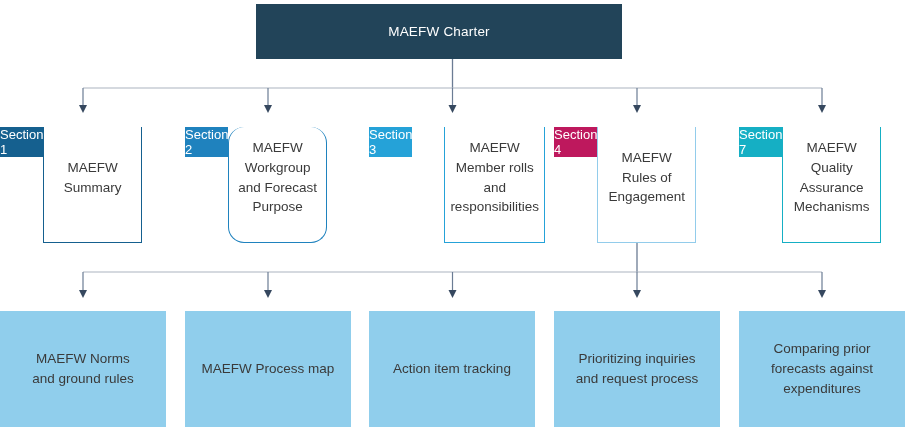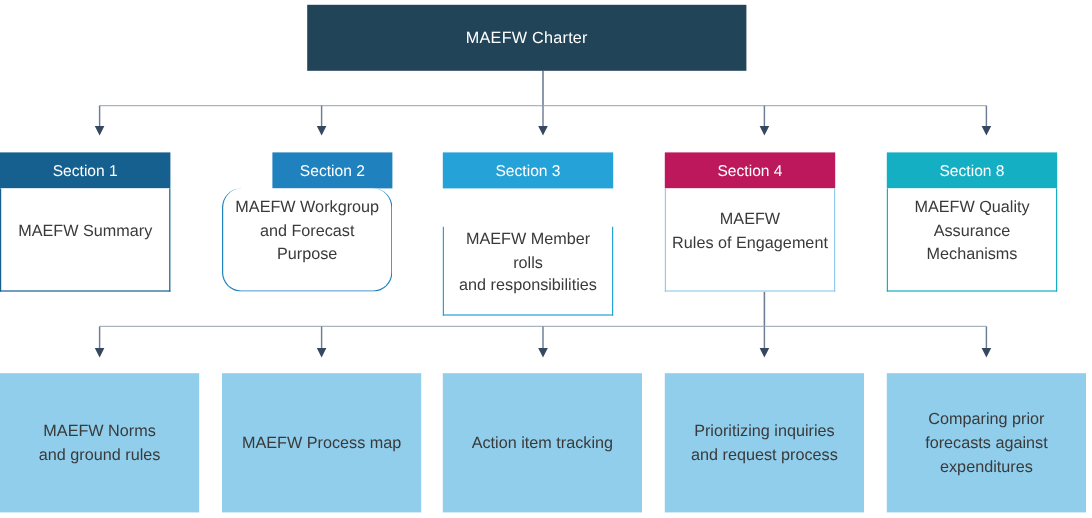--- a/index.html
+++ b/index.html
@@ -21,21 +21,21 @@
   .connectors .stem{stroke:var(--c-line-v);stroke-width:1.3;fill:none;}
   .connectors .vline{stroke:var(--c-line-v);stroke-width:1.2;fill:none;}
   .connectors .hline{stroke:var(--c-line-h);stroke-width:1.2;fill:none;}
   .connectors .arrow{fill:var(--c-arrow);}
   .charter{
     position:absolute;left:256px;top:4px;width:366px;height:55px;
     background:var(--c-charter-bg);color:var(--c-charter-text);
     display:flex;align-items:center;justify-content:center;
     font-size:13.5px;letter-spacing:.2px;
   }
-  .section{position:absolute;top:127px;width:142px;height:116px;display:flex;flex-direction:column;}
+  .section{position:absolute;top:127px;width:142px;height:116px;display:flex;flex-direction:row;}
   .sec-header{
     height:30px;flex:0 0 30px;color:#FFFFFF;font-size:13px;
     display:flex;align-items:center;justify-content:center;
   }
   .sec-body{
     flex:1;background:var(--c-body-bg);border:1.5px solid #999;border-top:none;
     display:flex;align-items:center;justify-content:center;text-align:center;
     font-size:13.5px;color:var(--c-body-text);line-height:1.45;
     white-space:pre-line;padding:0 5px 14px 5px;box-sizing:border-box;
   }
@@ -83,36 +83,36 @@
 
   <div class="charter">
     <span>MAEFW Charter</span>
   </div>
 
   <div class="section c1">
     <div class="sec-header" style="background: rgb(21, 96, 143);">Section 1</div>
     <div class="sec-body" style="border-color: rgb(21, 96, 143);">MAEFW Summary</div>
   </div>
   <div class="section c2">
-    <div class="sec-header" style="background: rgb(31, 130, 190); margin-left: 42px;">Section 2</div>
+    <div class="sec-header" style="background: rgb(31, 130, 190);">Section 2</div>
     <div class="sec-body" style="border-color: rgb(31, 130, 190); border-radius: 16px;">MAEFW Workgroup
 and Forecast Purpose</div>
   </div>
   <div class="section c3">
     <div class="sec-header" style="background: rgb(37, 162, 216);">Section 3</div>
     <div class="sec-body" style="border-color: rgb(37, 162, 216);">MAEFW Member rolls
 and responsibilities</div>
   </div>
   <div class="section c4">
     <div class="sec-header" style="background: #be185d;">Section 4</div>
     <div class="sec-body" style="border-color: rgb(146, 204, 235);">MAEFW
 Rules of Engagement</div>
   </div>
   <div class="section c5">
-    <div class="sec-header" style="background: rgb(21, 175, 196);">Section 8</div>
+    <div class="sec-header" style="background: rgb(21, 175, 196);">Section 7</div>
     <div class="sec-body" style="border-color: rgb(21, 175, 196);">MAEFW Quality
 Assurance Mechanisms</div>
   </div>
 
   <div class="sub c2">MAEFW Process map</div>
   <div class="sub c1">MAEFW Norms
 and ground rules</div>
   <div class="sub c3">Action item tracking</div>
   <div class="sub c4">Prioritizing inquiries
 and request process</div>

